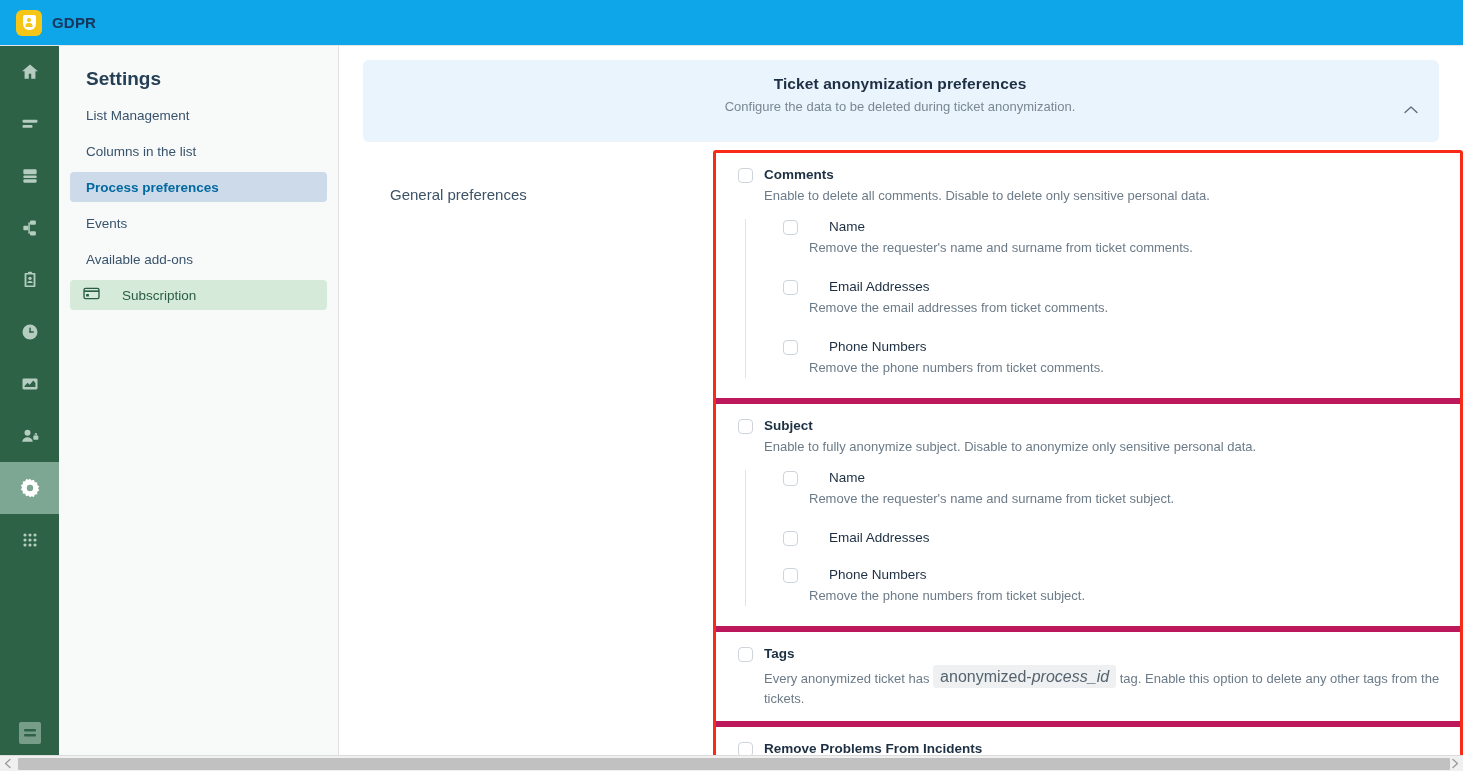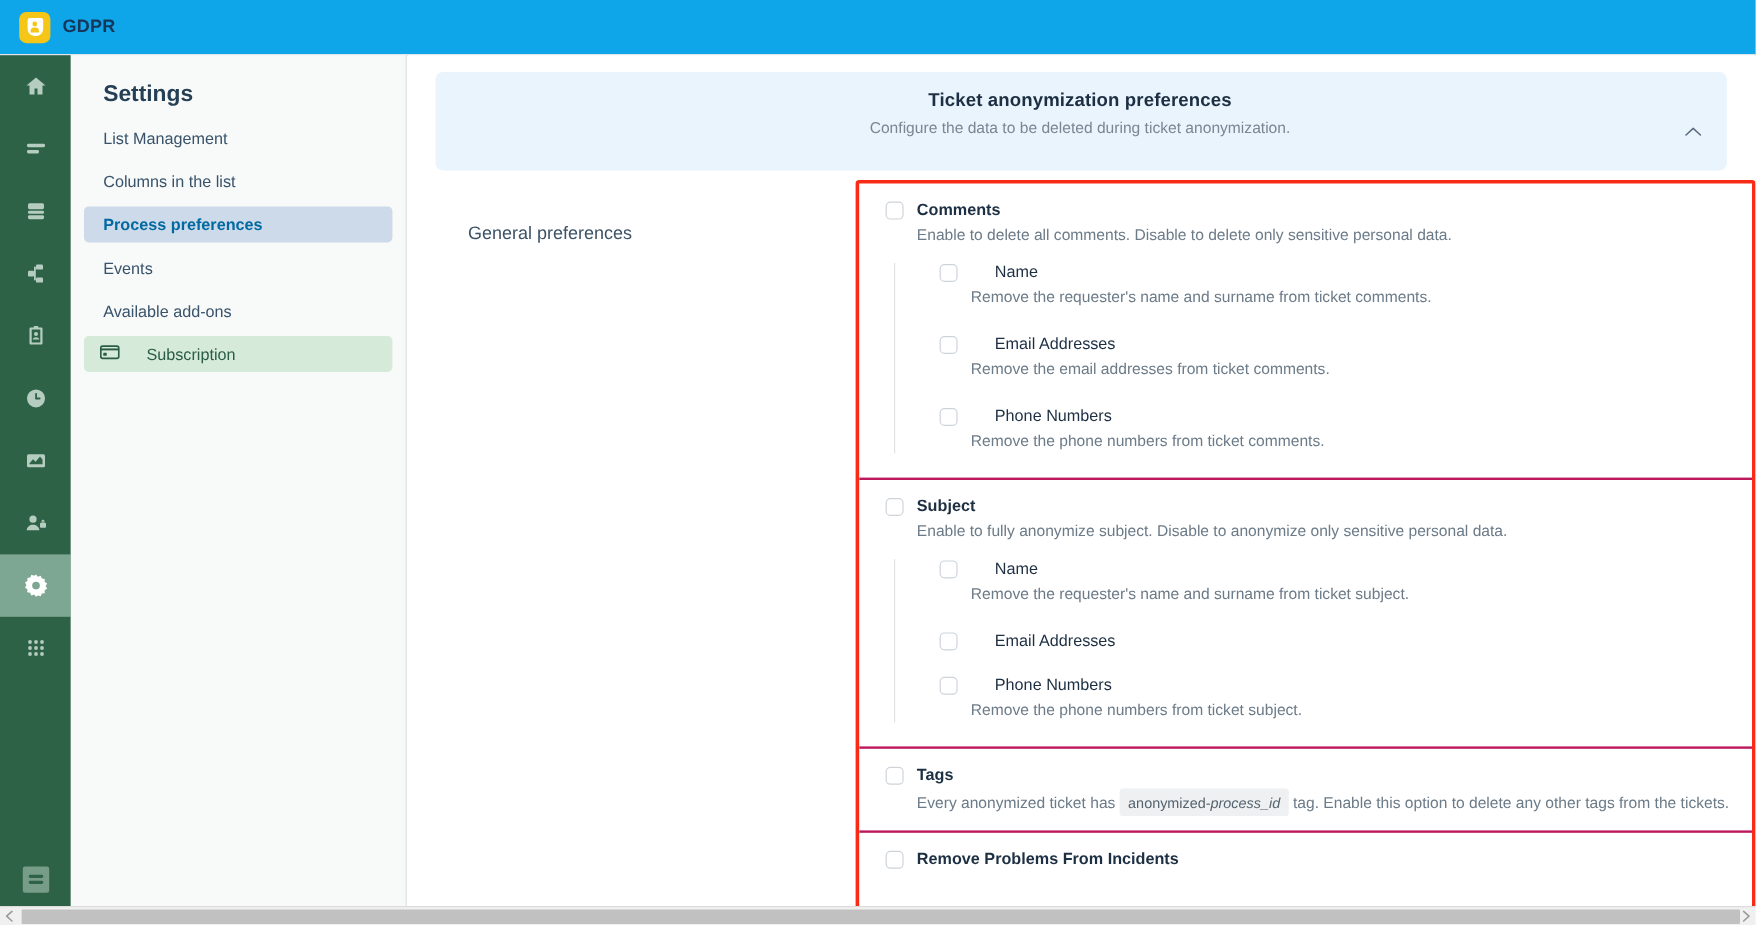--- a/index.html
+++ b/index.html
@@ -135,21 +135,21 @@
     border-radius: 3px;
     background: #ffffff;
     overflow: hidden;
   }
   #options-scroll {
     position: absolute; left: 0; top: 0; right: 0; bottom: 0;
     overflow: hidden;
   }
   .group {
     padding: 14px 18px 12px 22px;
-    border-bottom: 2px solid #be185d;
+    border-bottom: 6px solid #be185d;
   }
   .group:last-child { border-bottom: none; }
 
   .row { display: flex; align-items: flex-start; gap: 11px; }
   .cbx {
     flex: 0 0 auto;
     width: 15px; height: 15px;
     border: 1.6px solid #ced4da;
     border-radius: 4px;
     background: #ffffff;
@@ -173,21 +173,21 @@
   .child:last-child { margin-bottom: 8px; }
   .child .opt-title { font-weight: normal; padding-left: 20px; }
 
   code.tagchip {
     display: inline-block;
     background: #eef0f1;
     color: #55636f;
     border-radius: 3px;
     padding: 1.5px 7px;
     font-family: "Liberation Sans", sans-serif;
-    font-size: 12px;
+    font-size: 16px;
     vertical-align: 1px;
   }
   code.tagchip em { font-style: italic; }
 
   
   #hscroll {
     position: absolute; left: 0; bottom: 0;
     width: 1463px; height: 16px;
     background: #f0f0f0;
     border-top: 1px solid #dcdcdc;

